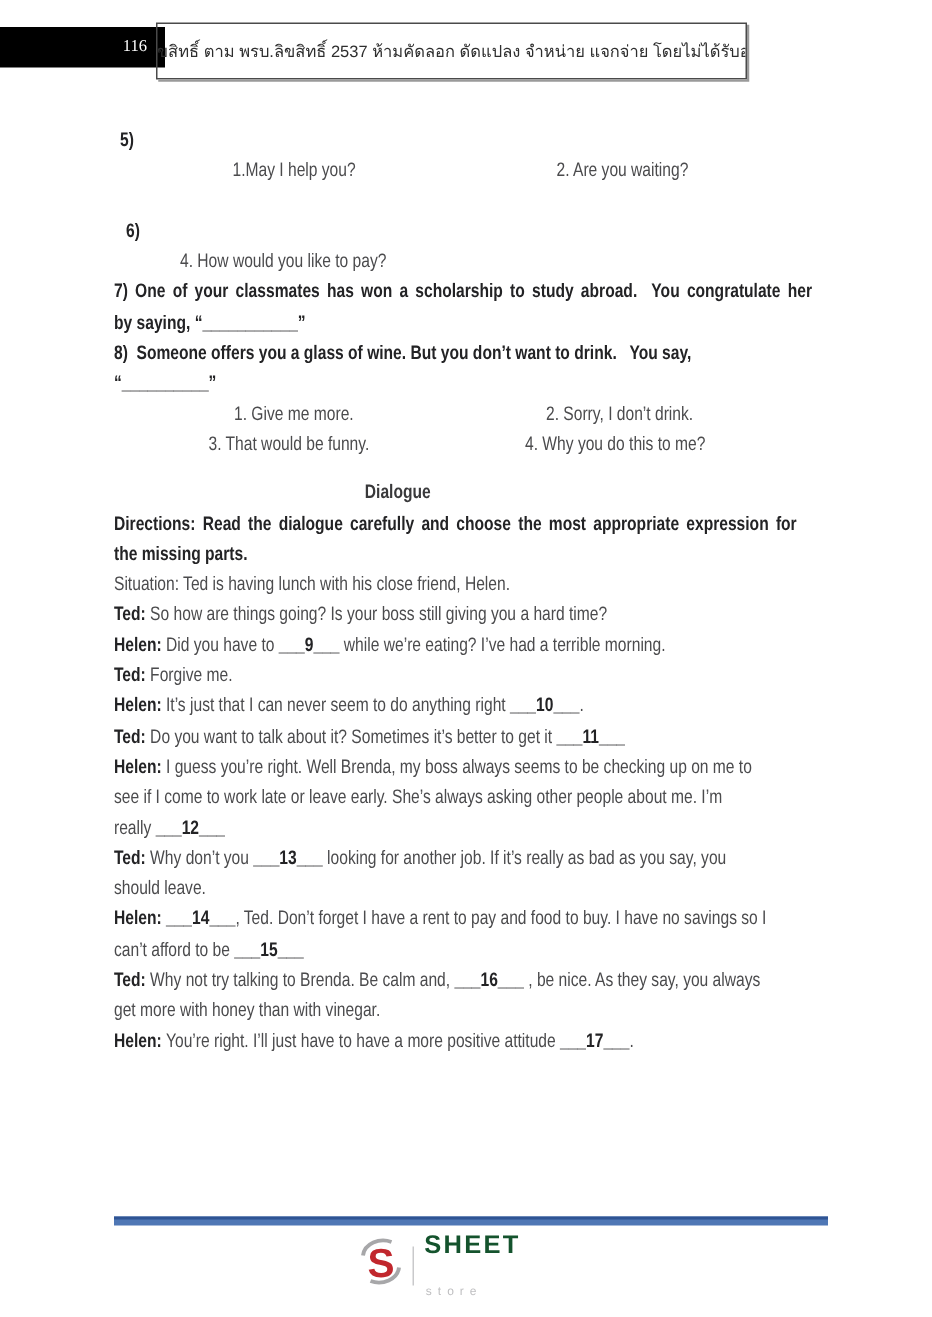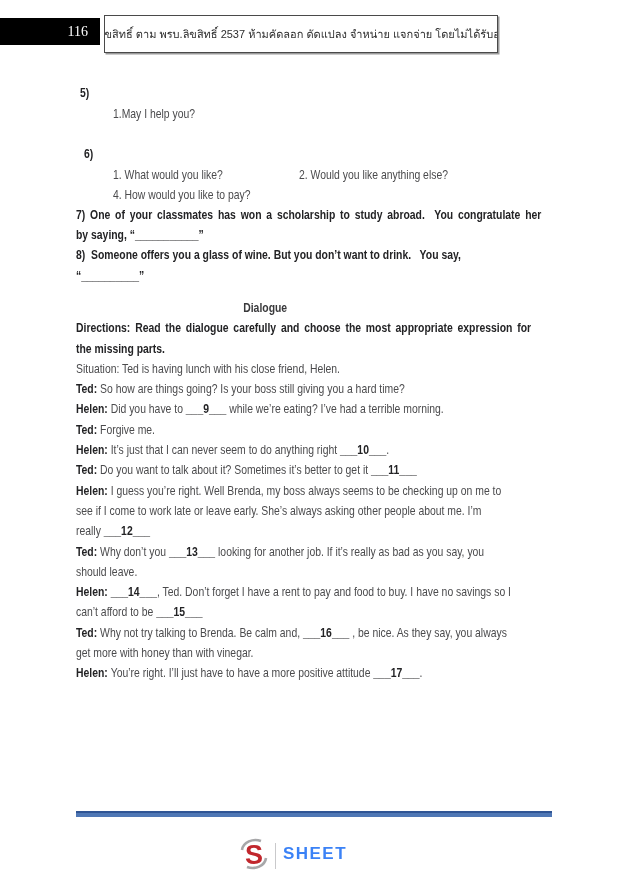--- a/index.html
+++ b/index.html
@@ -2,97 +2,102 @@
 <html><head>
 <meta charset="utf-8">
 <style>
   html,body { margin:0; padding:0; }
   body {
     width:621px; height:878px; position:relative; background:#ffffff;
     font-family:"Liberation Sans", sans-serif; overflow:hidden;
   }
   
   .page-num-box {
-    position:absolute; left:0; top:18px; width:100px; height:27px;
+    position:absolute; left:0; top:18px; width:110px; height:27px;
     background:#000; color:#fff; box-sizing:border-box;
     text-align:right; padding-right:12px; line-height:27px;
-    font-family:"Liberation Serif", serif; font-size:14px;
+    font-family:"Liberation Serif", serif; font-size:11px;
   }
   .copyright-box {
     position:absolute; left:104px; top:15px; width:394px; height:38px;
     border:1px solid #4a4a4a; box-shadow:1.5px 1.5px 0 #9a9a9a;
     box-sizing:border-box; display:flex; align-items:center; justify-content:center;
     font-size:11px; color:#2e2e2e; overflow:hidden; white-space:nowrap;
   }
   
   .main { position:absolute; left:76px; top:83px; width:476px; }
   .line {
     height:20.3px; line-height:20.3px; font-size:13px; white-space:pre;
     width:595px; transform:scaleX(0.8); transform-origin:0 0; color:#4b4b4d;
   }
   .line.just { word-spacing:2.4px; }
   .sg-b { font-weight:bold; color:#232325; }
   .sg-n { font-weight:normal; color:#4b4b4d; }
   .sg-h { font-weight:bold; color:#39393b; }
   .optrow {
     height:20.3px; line-height:20.3px; padding-left:37px;
-    display:grid; grid-template-columns:186px 1fr;
+    display:grid; grid-template-columns:186px 1fr;text-align:center;
   }
   .optrow .cell { overflow:visible; }
   .optrow .cell span {
     display:inline-block; font-size:13px; white-space:pre;
     transform:scaleX(0.8); transform-origin:0 0; color:#4b4b4d;
   }
   .gap { width:100%; }
   
   .rule {
     position:absolute; left:76px; top:811px; width:476px; height:4px;
     background:#4f77b5; border-top:2px solid #2f5494;
   }
   .logo-band { position:absolute; left:0; top:822px; width:621px;
     display:flex; justify-content:center; }
   .logo { display:flex; align-items:center; transform:translateX(-18px); }
   .logo-divider { width:1px; height:26px; background:#c9c9cb; margin:0 7px 0 5px; }
   .brand-text { display:flex; flex-direction:column; }
   .brand {
-    font-size:17px; font-weight:bold; color:#3b82f6; letter-spacing:1.5px; line-height:16px;margin-top:24px;
+    font-size:17px; font-weight:bold; color:#14532d; letter-spacing:1.5px; line-height:16px;
   }
   .sub { font-size:8px; color:#bfbfc1; letter-spacing:4px; margin-top:18px; padding-left:1px; }
 </style>
 </head>
 <body>
 
 <div>
   <div class="page-num-box">
     <span>116</span>
   </div>
   <div class="copyright-box">
     <span>สงวนลิขสิทธิ์ ตาม พรบ.ลิขสิทธิ์ 2537 ห้ามคัดลอก ดัดแปลง จำหน่าย แจกจ่าย โดยไม่ได้รับอนุญาต</span>
   </div>
 </div>
 
 <div class="main">
     <div class="line" style="padding-left: 5px;"><span class="sg-b">5)</span></div>
     <div class="optrow">
       <div class="cell"><span>1.May I help you?</span></div>
+      <div class="cell"><span>2. Are you waiting?</span></div>
     </div>
     <div class="optrow">
     </div>
     <div class="line" style="padding-left: 10px;"><span class="sg-b">6)</span></div>
-    <div class="optrow">
-      <div class="cell"><span>1. What would you like?</span></div>
-      <div class="cell"><span>2. Would you like anything else?</span></div>
-    </div>
     <div class="optrow">
       <div class="cell"><span>4. How would you like to pay?</span></div>
     </div>
     <div class="line just"><span class="sg-b">7) One of your classmates has won a scholarship to study abroad.  You congratulate her</span></div>
     <div class="line"><span class="sg-b">by saying, “___________”</span></div>
     <div class="line"><span class="sg-b">8)  Someone offers you a glass of wine. But you don’t want to drink.   You say,</span></div>
     <div class="line"><span class="sg-b">“__________”</span></div>
+    <div class="optrow">
+      <div class="cell"><span>1. Give me more.</span></div>
+      <div class="cell"><span>2. Sorry, I don’t drink.</span></div>
+    </div>
+    <div class="optrow">
+      <div class="cell"><span>3. That would be funny.</span></div>
+      <div class="cell"><span>4. Why you do this to me?</span></div>
+    </div>
     <div class="gap" style="height: 12px;"></div>
     <div class="line" style="padding-left: 209px;"><span class="sg-h">Dialogue</span></div>
     <div class="line just"><span class="sg-b">Directions: Read the dialogue carefully and choose the most appropriate expression for</span></div>
     <div class="line"><span class="sg-b">the missing parts.</span></div>
     <div class="line"><span class="sg-n">Situation: Ted is having lunch with his close friend, Helen.</span></div>
     <div class="line"><span class="sg-b">Ted: </span><span class="sg-n">So how are things going? Is your boss still giving you a hard time?</span></div>
     <div class="line"><span class="sg-b">Helen: </span><span class="sg-n">Did you have to </span><span class="sg-b">___9___</span><span class="sg-n"> while we’re eating? I’ve had a terrible morning.</span></div>
     <div class="line"><span class="sg-b">Ted: </span><span class="sg-n">Forgive me.</span></div>
     <div class="line"><span class="sg-b">Helen: </span><span class="sg-n">It’s just that I can never seem to do anything right </span><span class="sg-b">___10___</span><span class="sg-n">.</span></div>
     <div class="line"><span class="sg-b">Ted: </span><span class="sg-n">Do you want to talk about it? Sometimes it’s better to get it </span><span class="sg-b">___11___</span></div>

